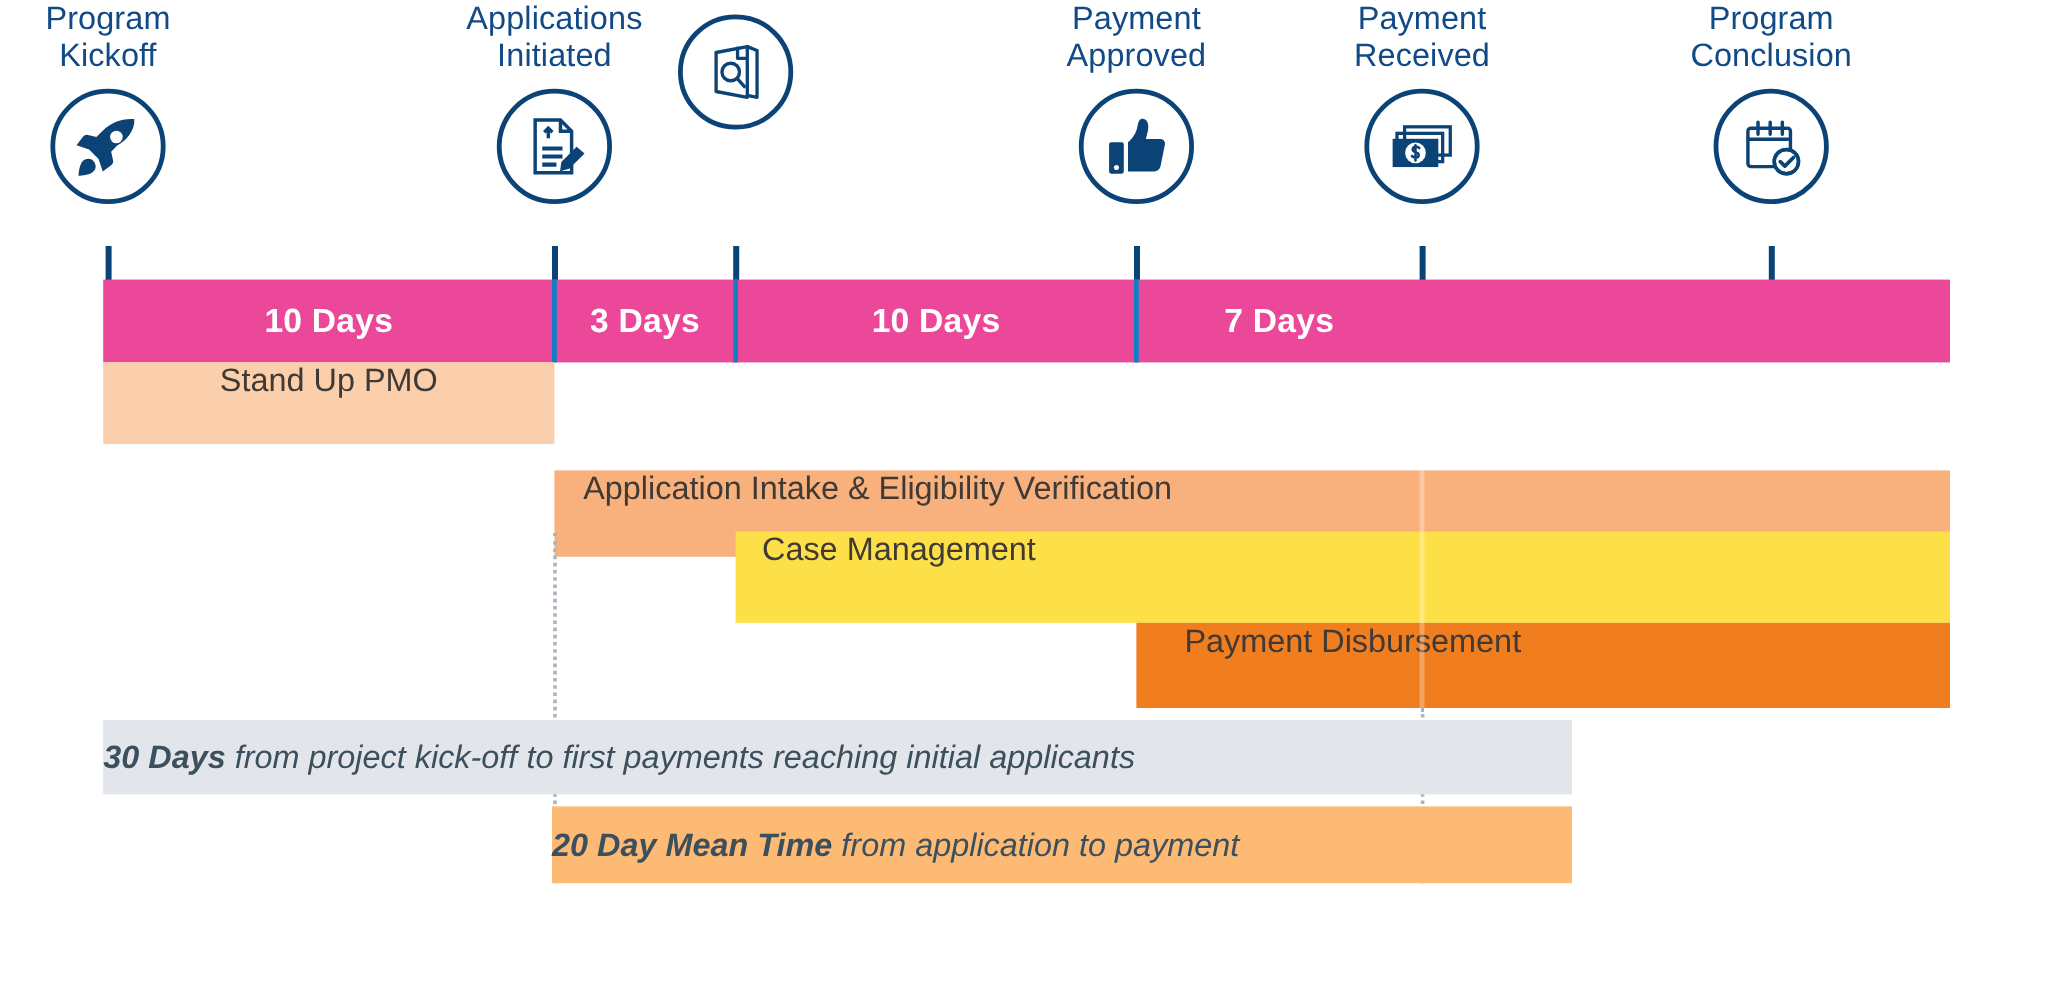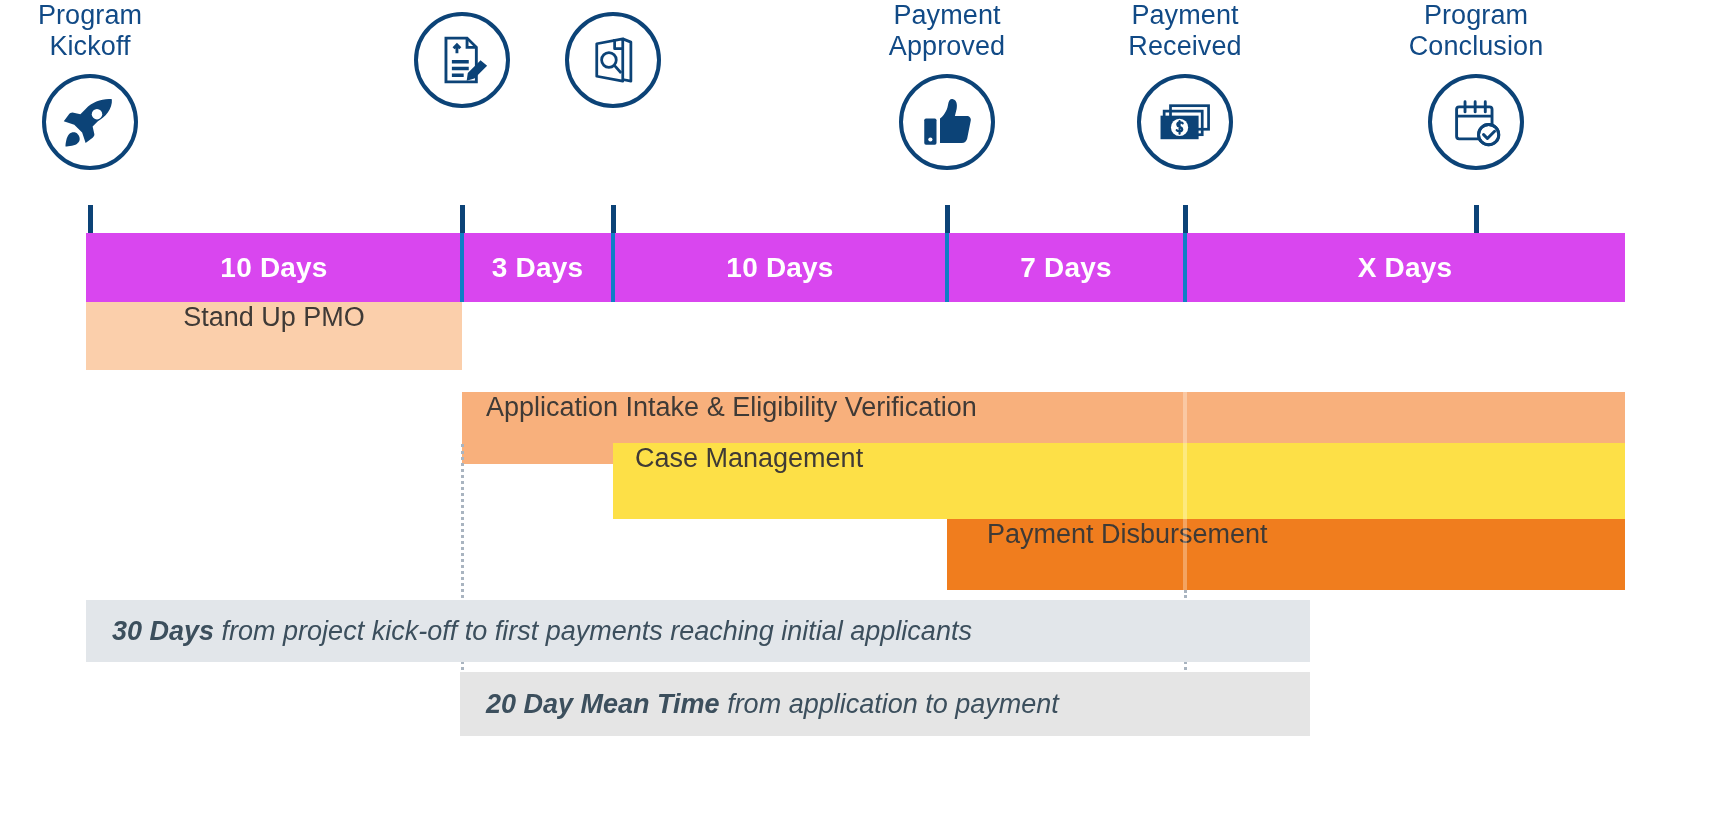--- a/index.html
+++ b/index.html
@@ -37,21 +37,21 @@
     width: 5px;
     background: #0c4377;
     top: 205px;
   }
 
   
   #daybar {
     position: absolute;
     left: 86px; top: 233px;
     width: 1539px; height: 69px;
-    background: #d946ef;
+    background: #ec4899;
     display: flex;
   }
   .day-seg {
     position: relative;
     display: flex; align-items: center; justify-content: center;
     color: #ffffff;
     font-size: 28px;
     font-weight: bold;
     letter-spacing: .2px;
   }
@@ -87,21 +87,21 @@
   
   .summary {
     position: absolute;
     display: flex; align-items: center;
     font-size: 27px;
     color: #3c4f5d;
     font-style: italic;
   }
   .summary .lead { font-weight: bold; font-style: italic; }
   .summary .rest { font-style: italic; }
-  .summary-text { padding-left: 26px; white-space: nowrap; }
+  .summary-text { white-space: nowrap; }
 </style>
 </head>
 <body>
 
 <div id="stage">
 
   <div>
 
     <div class="milestone" style="left:90px">
       <div class="ms-label">Program
@@ -109,20 +109,22 @@
       <div class="ms-circle">
         <svg width="56" height="56" viewBox="0 0 64 64" fill="#0c4377">
           <path d="M57 6c-11-1-22 3-30 11l-6 6-9-2c-2 0-3 1-4 2l-6 8 12 4 9 9 4 12 8-6c1-1 2-2 2-4l-2-9 6-6C49 27 58 17 57 6z"></path>
           <circle cx="40" cy="23" r="6" fill="#fff"></circle>
           <path d="M8 46c3-3 8-3 10 0 3 3 3 8 0 10-2 3-11 4-14 4 0-3 1-11 4-14z"></path>
         </svg>
       </div>
     </div>
 
     <div class="milestone" style="left:462px">
+      <div class="ms-label">Applications
+Initiated</div>
       <div class="ms-circle">
         <svg width="54" height="54" viewBox="0 0 64 64" fill="none" stroke="#0c4377" stroke-width="3.4">
           <path d="M13 6h25l11 11v41H13z"></path>
           <path d="M38 6v11h11"></path>
           <path d="M20 34h20M20 42h20M20 50h14" stroke-width="4"></path>
           <path d="M26 14v10M22 18l4-4 4 4" stroke-width="3.4"></path>
           <path d="M54 34 40 48l-1 7 7-2 14-14z" fill="#0c4377" stroke="#0c4377" stroke-width="2.4"></path>
         </svg>
       </div>
     </div>
@@ -186,21 +188,20 @@
   <div class="ms-stem" style="left:611px; height:36px"></div>
   <div class="ms-stem" style="left:945px; height:36px"></div>
   <div class="ms-stem" style="left:1183px;height:36px"></div>
   <div class="ms-stem" style="left:1474px;height:36px"></div>
 
   <div id="daybar">
     <div class="day-seg" style="width:376px">10 Days</div>
     <div class="day-seg" style="width:151px">3 Days</div>
     <div class="day-seg" style="width:334px">10 Days</div>
     <div class="day-seg" style="width:238px">7 Days</div>
-    <div class="day-seg" style="width:440px">X Days</div>
   </div>
 
   <div class="lane" style="left:86px;  width:376px;  top:302px; background:#fbcfab">
     <span class="lane-label centered">Stand Up PMO</span>
   </div>
 
 
   <div class="lane" style="left:462px; width:1163px; top:392px; height:72px; background:#f8b07c">
     <span class="lane-label">Application Intake &amp; Eligibility Verification</span>
   </div>
@@ -217,19 +218,19 @@
 
   <div class="vguide" style="left:461px;  top:444px; height:292px"></div>
   <div class="vguide" style="left:1184px; top:590px; height:146px"></div>
 
   <div class="summary" style="left:86px; width:1224px; top:600px; height:62px; background:#e2e6ea">
     <span class="summary-text">
       <span class="lead">30 Days</span><span class="rest"> from project kick-off to first payments reaching initial applicants</span>
     </span>
   </div>
 
-  <div class="summary" style="left:460px; width:850px; top:672px; height:64px; background:#e5e5e5">
+  <div class="summary" style="left:460px; width:850px; top:672px; height:64px; background:#fdba74">
     <span class="summary-text">
       <span class="lead">20 Day Mean Time</span><span class="rest"> from application to payment</span>
     </span>
   </div>
 
 </div>
 
 </body></html>

